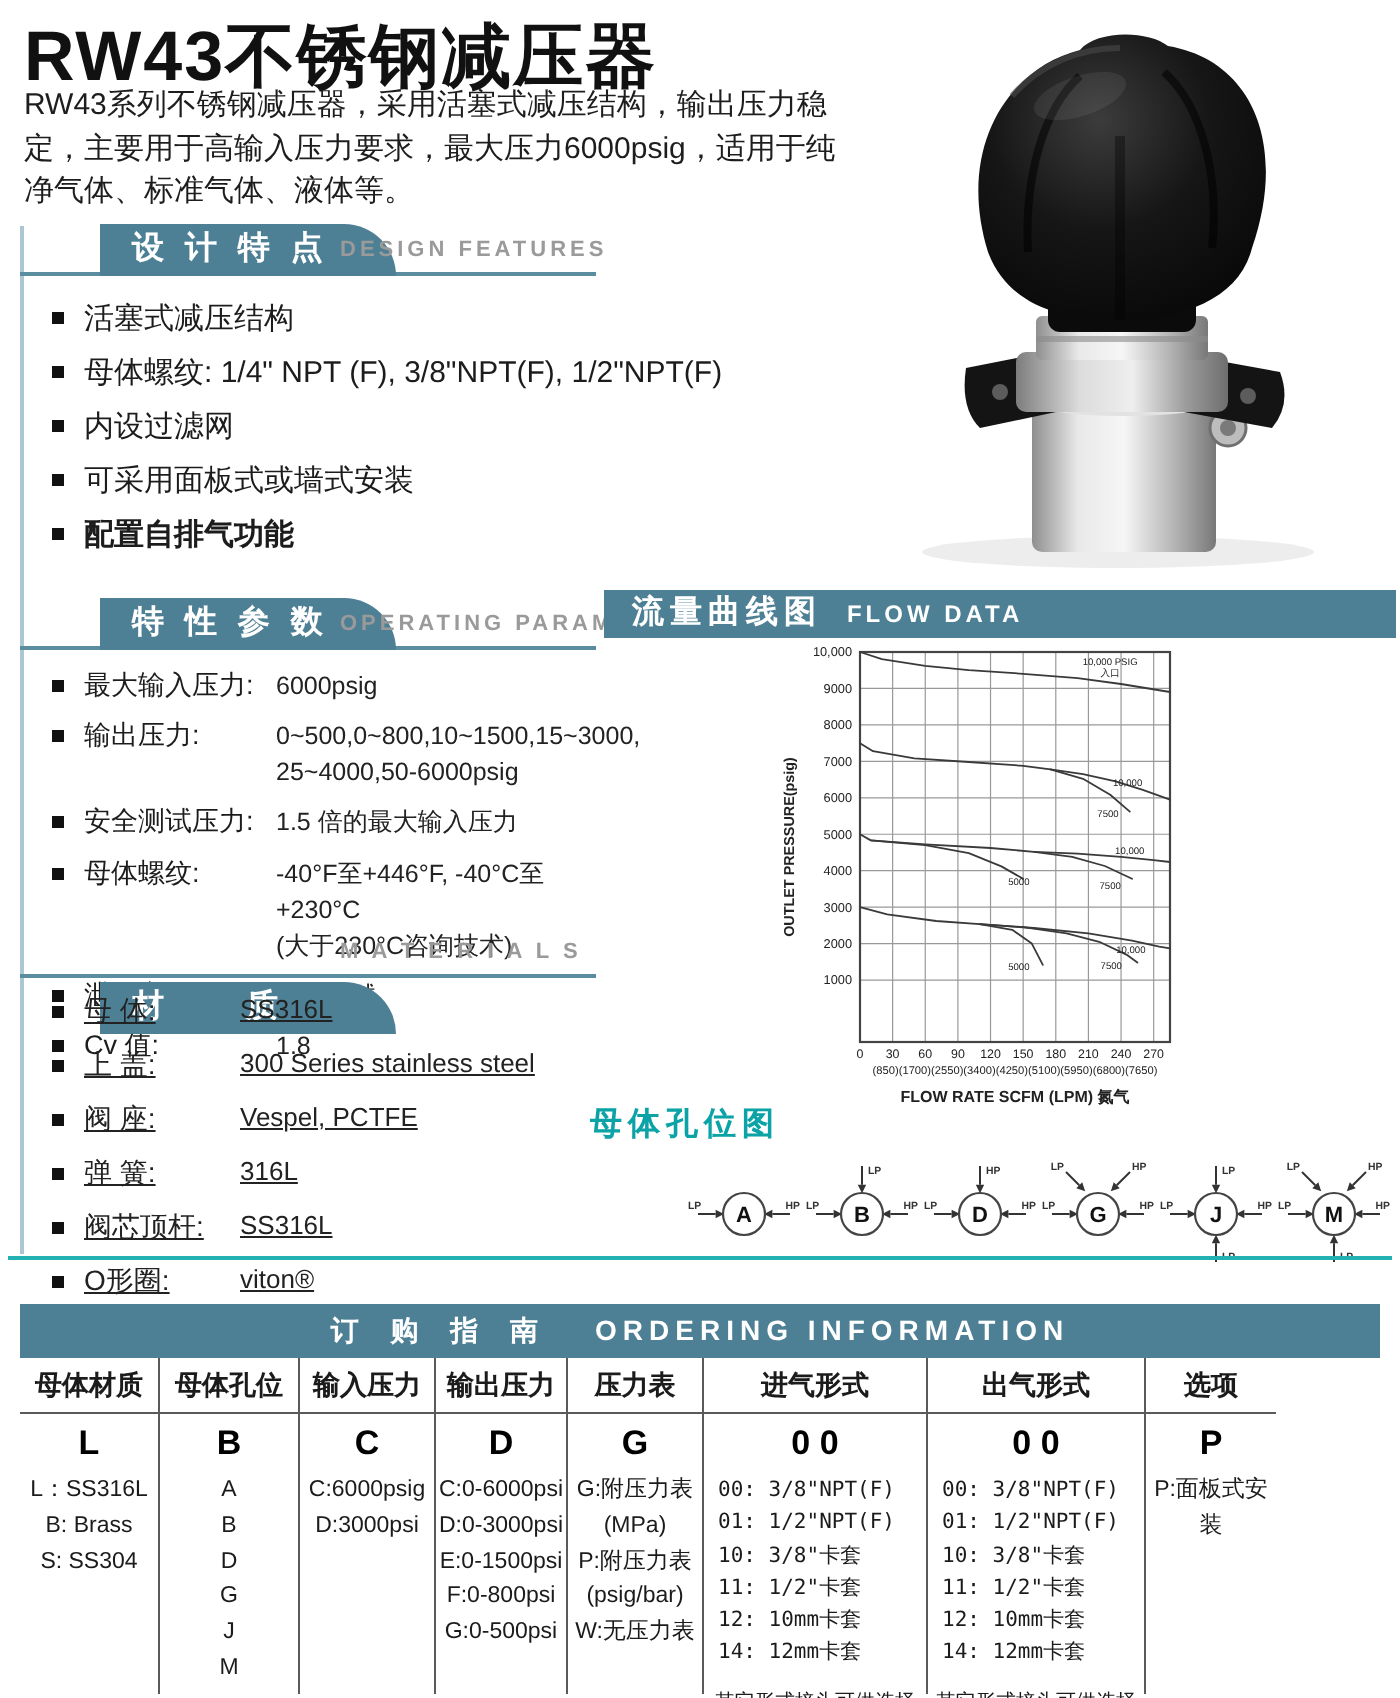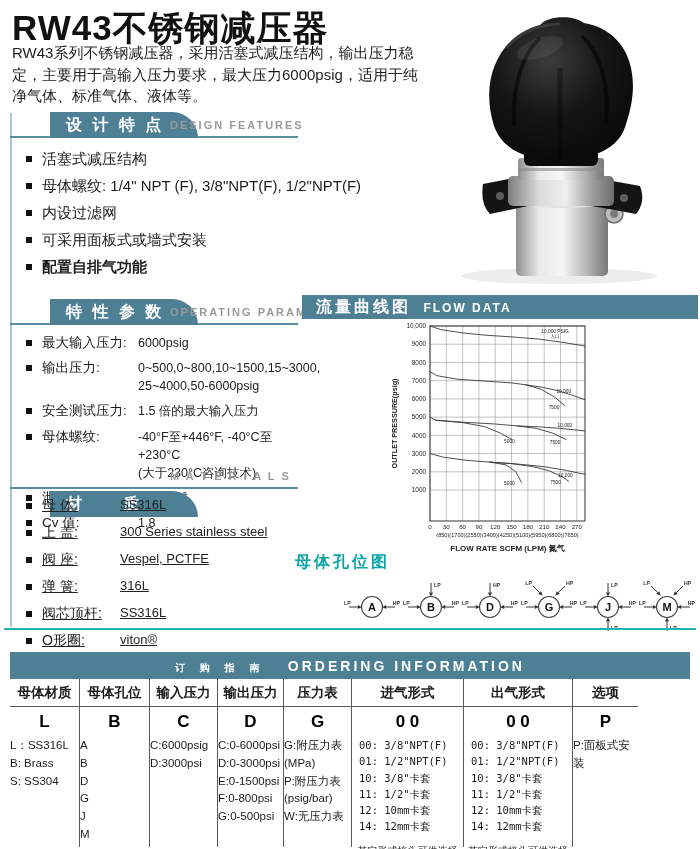--- a/index.html
+++ b/index.html
@@ -45,29 +45,29 @@
   
   #ports-title { position:absolute; left:295px; top:552px; color:#0ba3a6; font-weight:bold;
                  font-size:16px; letter-spacing:3px; }
   #ports-row { position:absolute; left:342px; top:577px; width:356px; display:flex; }
 
   #sep-line { position:absolute; left:4px; top:628px; width:692px; height:2px; background:#24b1b4; }
 
   
   #order-banner { position:absolute; left:10px; top:652px; width:680px; height:27px; background:#4d8095;
                   color:#fff; font-weight:bold; text-align:center; line-height:27px; }
-  #order-banner .cn { font-size:10px; letter-spacing:6px; }
+  #order-banner .cn { font-size:14px; letter-spacing:6px; }
   #order-banner .en { font-size:14px; letter-spacing:3px; margin-left:18px; }
   #order-table { position:absolute; left:10px; top:679px; width:680px; height:168px; display:flex; }
   .ocol { box-sizing:border-box; border-right:1.5px solid #5a5a5a; }
   .ocol:last-child { border-right:none; }
   .ohead { height:27px; line-height:27px; text-align:center; font-size:13.5px; font-weight:bold;
            color:#1b1b1b; border-bottom:1.5px solid #5a5a5a; }
   .ocode { height:30px; line-height:30px; text-align:center; font-size:17px; font-weight:bold; color:#000; }
-  .odet  { font-size:11.5px; line-height:1.55; color:#1b1b1b; }
+  .odet  { font-size:11.5px; line-height:1.55; text-align:center; color:#1b1b1b; }
   .odet.left { text-align:left; padding-left:7px; font-family:"DejaVu Sans Mono",monospace; font-size:10.5px; }
   .onote { font-size:10px; text-align:center; margin-top:9px; color:#1b1b1b; }
 
   
   #product-photo { position:absolute; left:428px; top:8px; }
 </style>
 </head>
 <body>
 
 <div id="page">

